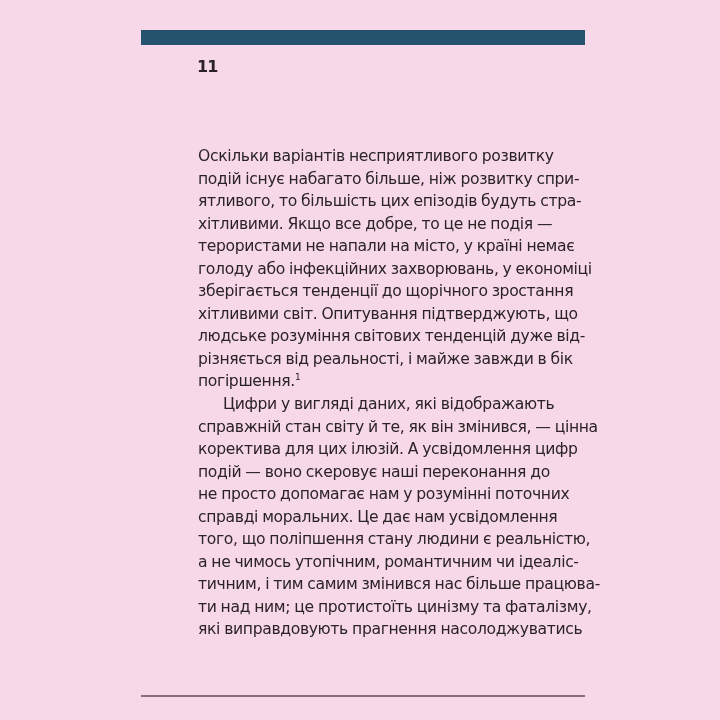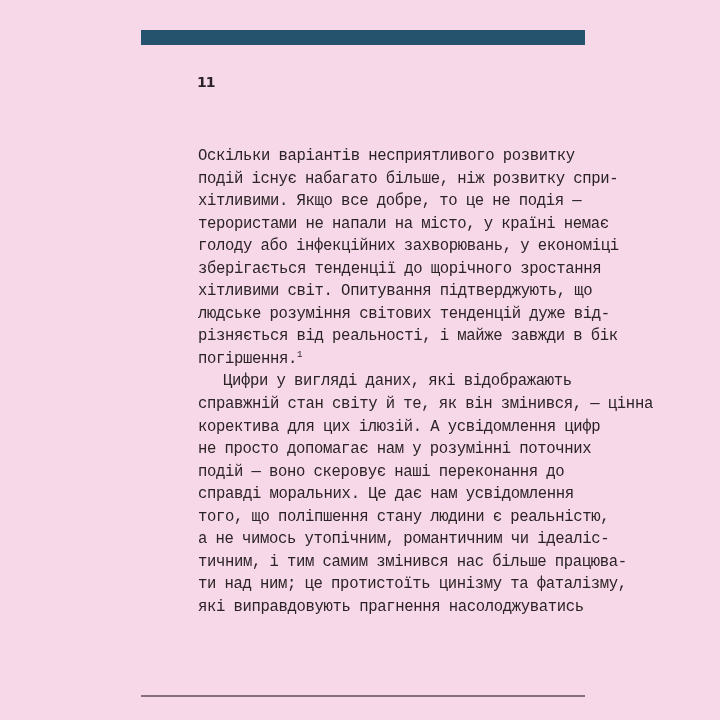--- a/index.html
+++ b/index.html
@@ -9,64 +9,64 @@
     position: relative;
     font-family: "DejaVu Sans", sans-serif;
     color: #2b2326;
   }
   .top-bar {
     position: absolute; left: 141px; top: 30px;
     width: 444px; height: 15px;
     background: #25526d;
   }
   .page-number {
-    position: absolute; left: 197px; top: 74px;
-    font-size: 14px; font-weight: bold; color: #2a2225;
+    position: absolute; left: 197px; top: 57px;
+    font-size: 16px; font-weight: bold; color: #2a2225;
     letter-spacing: -1px;
   }
   .text-block {
     position: absolute; left: 198px; top: 145px;
     width: 395px;
   }
   .line {
     font-size: 15.6px; line-height: 22.55px; height: 22.55px;
     white-space: nowrap; letter-spacing: -0.35px;
     word-spacing: -0.5px;
-    font-family: Liberation Mono, monospace;
   }
   .line.indent { padding-left: 25px; }
   sup { font-size: 9px; line-height: 0; vertical-align: 6px; }
   .bottom-rule {
     position: absolute; left: 141px; top: 695px;
     width: 444px; height: 2px;
     background: #867179;
   }
 </style>
 </head>
 <body>
 
 <div class="top-bar"></div>
 <div class="page-number">11</div>
 
 <div class="text-block">
   <div class="line">Оскільки варіантів несприятливого розвитку</div>
   <div class="line">подій існує набагато більше, ніж розвитку спри-</div>
+  <div class="line">ятливого, то більшість цих епізодів будуть стра-</div>
   <div class="line">хітливими. Якщо все добре, то це не подія —</div>
   <div class="line">терористами не напали на місто, у країні немає</div>
   <div class="line">голоду або інфекційних захворювань, у економіці</div>
   <div class="line">зберігається тенденції до щорічного зростання</div>
   <div class="line">хітливими світ. Опитування підтверджують, що</div>
   <div class="line">людське розуміння світових тенденцій дуже від-</div>
   <div class="line">різняється від реальності, і майже завжди в бік</div>
   <div class="line"><span>погіршення.</span><sup>1</sup></div>
   <div class="line indent">Цифри у вигляді даних, які відображають</div>
   <div class="line">справжній стан світу й те, як він змінився, — цінна</div>
   <div class="line">коректива для цих ілюзій. А усвідомлення цифр</div>
+  <div class="line">подій — воно скеровує наші переконання до</div>
   <div class="line">не просто допомагає нам у розумінні поточних</div>
-  <div class="line">подій — воно скеровує наші переконання до</div>
   <div class="line">справді моральних. Це дає нам усвідомлення</div>
   <div class="line">того, що поліпшення стану людини є реальністю,</div>
   <div class="line">а не чимось утопічним, романтичним чи ідеаліс-</div>
   <div class="line">тичним, і тим самим змінився нас більше працюва-</div>
   <div class="line">ти над ним; це протистоїть цинізму та фаталізму,</div>
   <div class="line">які виправдовують прагнення насолоджуватись</div>
 </div>
 
 <div class="bottom-rule"></div>
 

